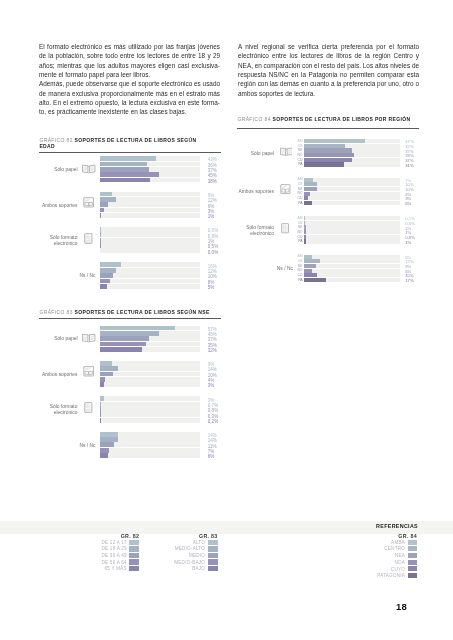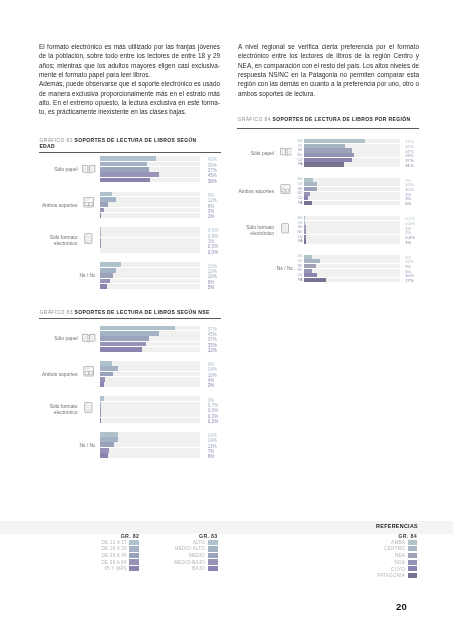--- a/index.html
+++ b/index.html
@@ -444,14 +444,14 @@
         <div class="swatch" style="left:407.59999999999997px;width:9.3px;height:5.2px;top:552.9px;background:#9DA2B9;"></div>
         <div class="legitem" style="left:305px;width:100px;top:559.8000000000001px;line-height:5.2px;">NOA</div>
         <div class="swatch" style="left:407.59999999999997px;width:9.3px;height:5.2px;top:559.6px;background:#9694B5;"></div>
         <div class="legitem" style="left:305px;width:100px;top:566.5px;line-height:5.2px;">CUYO</div>
         <div class="swatch" style="left:407.59999999999997px;width:9.3px;height:5.2px;top:566.3px;background:#8B84AE;"></div>
         <div class="legitem" style="left:305px;width:100px;top:573.2px;line-height:5.2px;">PATAGONIA</div>
         <div class="swatch" style="left:407.59999999999997px;width:9.3px;height:5.2px;top:573px;background:#7A7292;"></div>
       </div>
     </div>
 
-  <div class="pageno" style="left:396px;top:601px;">20</div>
+  <div class="pageno" style="left:396px;top:601px;">18</div>
 </div>
 
 </body></html>

